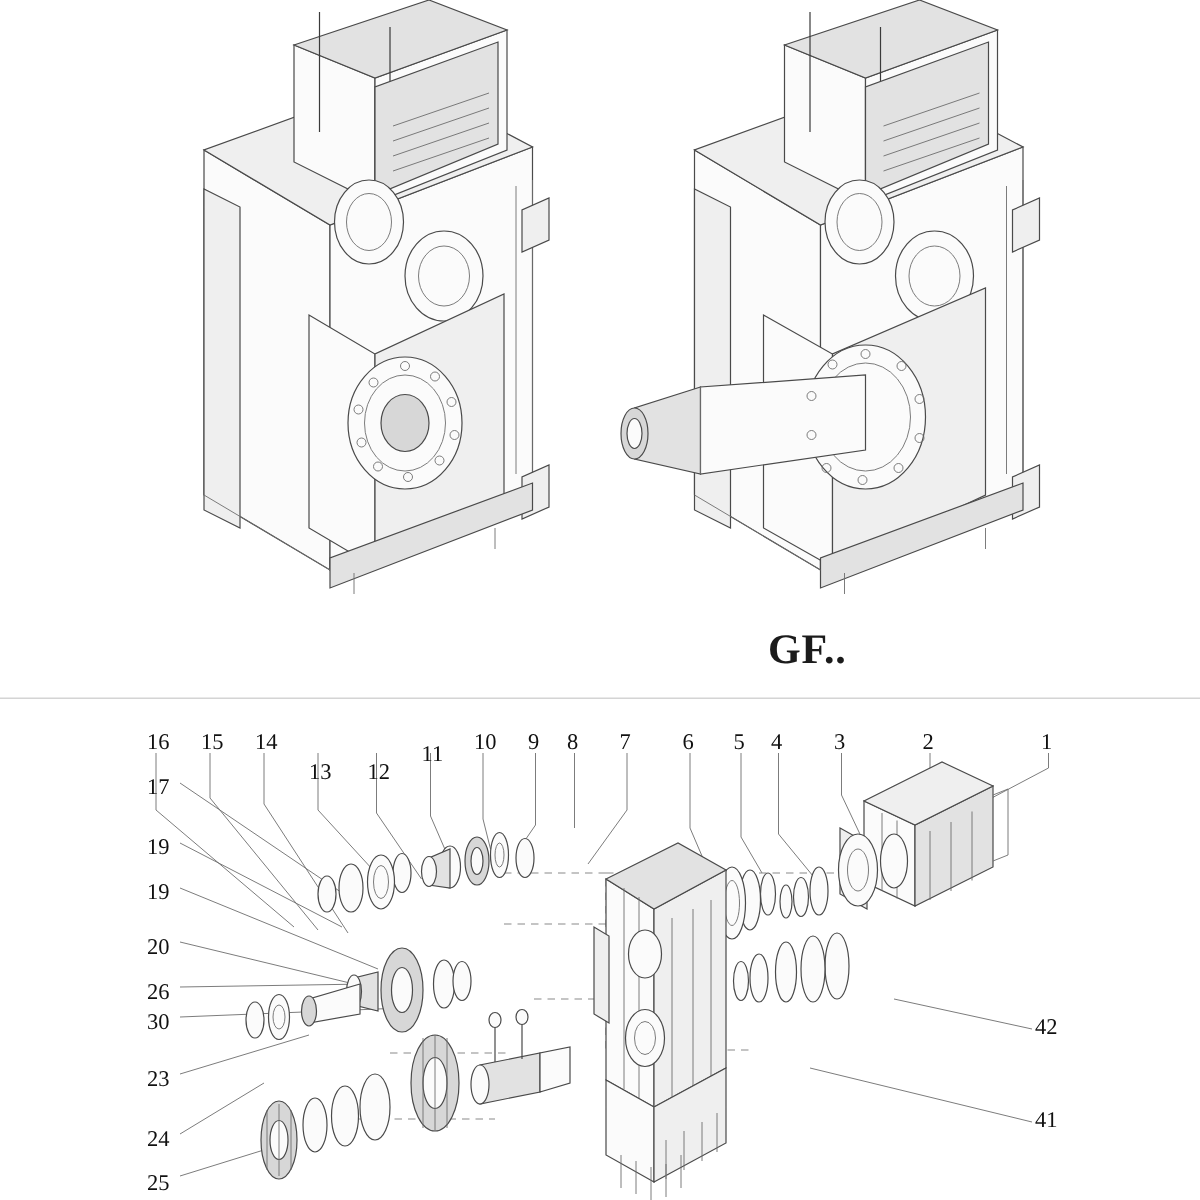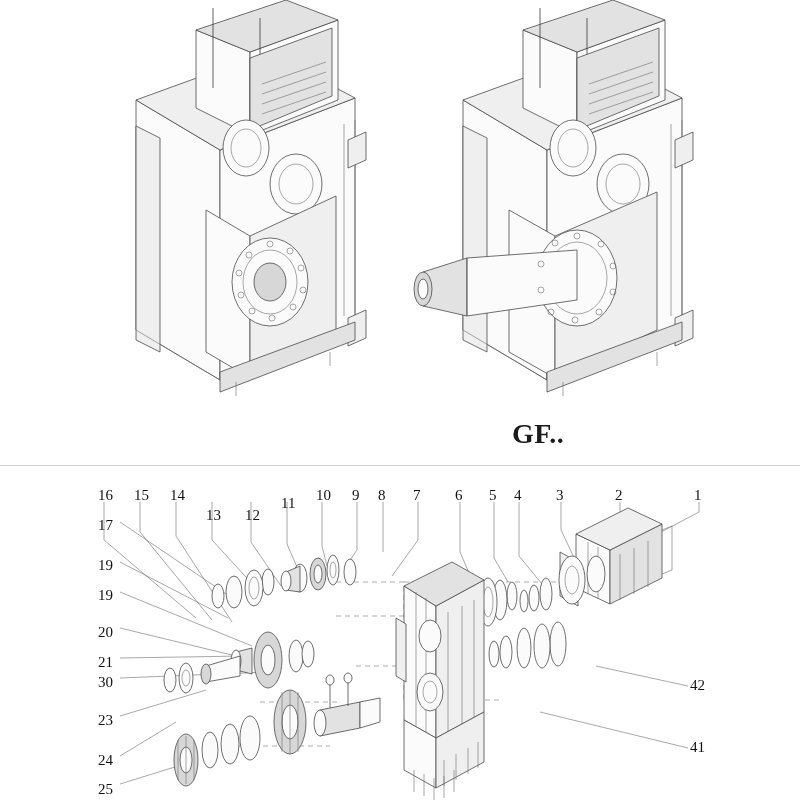--- a/index.html
+++ b/index.html
@@ -327,21 +327,21 @@
     <div class="num" style="left:489px;top:18px;">5</div>
     <div class="num" style="left:514px;top:18px;">4</div>
     <div class="num" style="left:556px;top:18px;">3</div>
     <div class="num" style="left:615px;top:18px;">2</div>
     <div class="num" style="left:694px;top:18px;">1</div>
 
     <div class="num" style="left:98px;top:48px;">17</div>
     <div class="num" style="left:98px;top:88px;">19</div>
     <div class="num" style="left:98px;top:118px;">19</div>
     <div class="num" style="left:98px;top:155px;">20</div>
-    <div class="num" style="left:98px;top:185px;">21</div>
+    <div class="num" style="left:98px;top:185px;">26</div>
     <div class="num" style="left:98px;top:205px;">30</div>
     <div class="num" style="left:98px;top:243px;">23</div>
     <div class="num" style="left:98px;top:283px;text-align:center;">24</div>
     <div class="num" style="left:98px;top:312px;">25</div>
 
     <div class="num" style="left:690px;top:208px;">42</div>
     <div class="num" style="left:690px;top:270px;">41</div>
   </div>
 </div>
 

